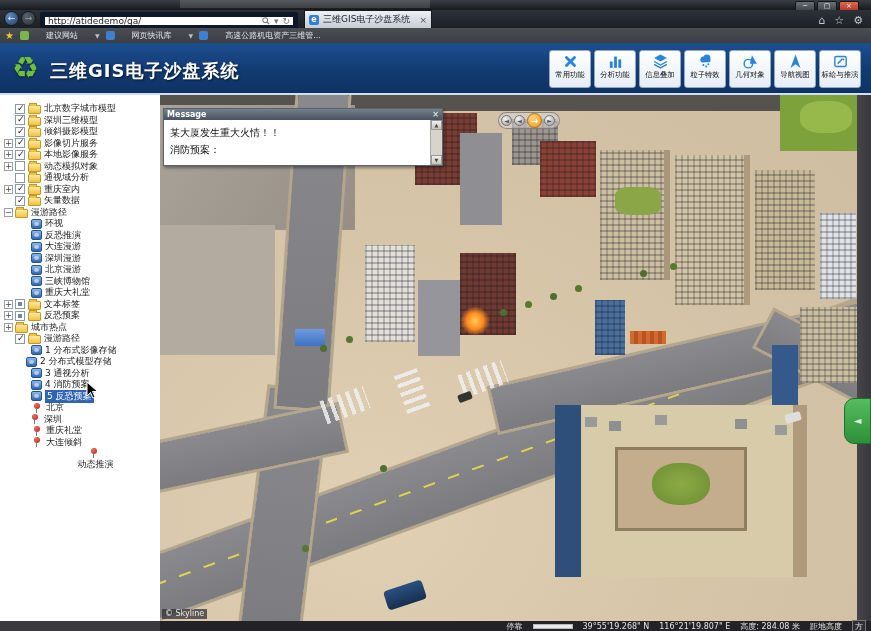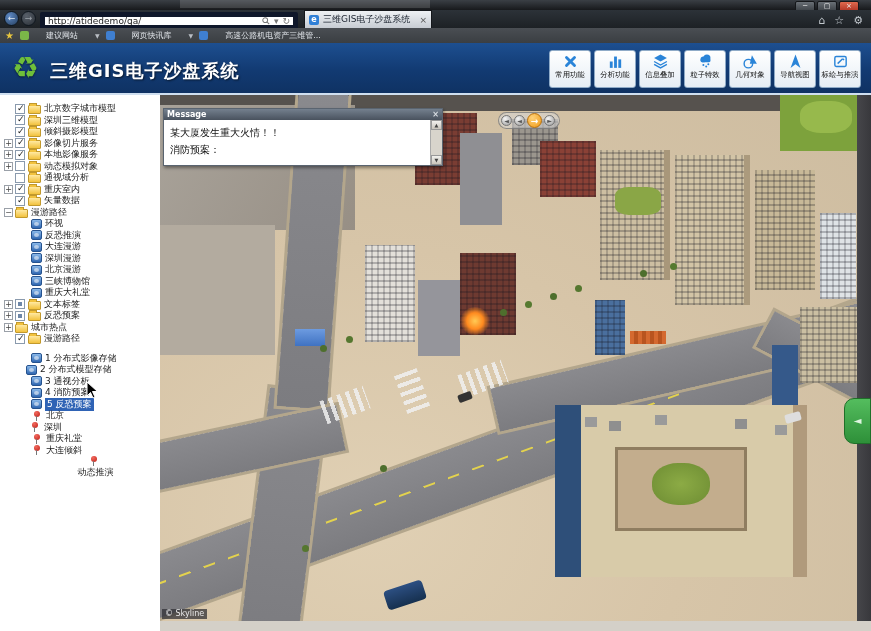--- a/index.html
+++ b/index.html
@@ -325,21 +325,21 @@
       <div class="trow" style="padding-left: 4px;">
         <span class="exp">+</span>
         <span class="i-folder"></span>
         <span class="tlabel">城市热点</span>
       </div>
       <div class="trow" style="padding-left: 15px;">
         <span class="cb checked"></span>
         <span class="i-folder"></span>
         <span class="tlabel">漫游路径</span>
       </div>
-      <div class="trow" style="padding-left: 31px; margin-top: 8px;">
+      <div class="trow" style="padding-left: 31px;">
         <span class="i-globe"></span>
         <span class="tlabel">1 分布式影像存储</span>
       </div>
       <div class="trow" style="padding-left: 26px;">
         <span class="i-globe"></span>
         <span class="tlabel">2 分布式模型存储</span>
       </div>
       <div class="trow" style="padding-left: 31px;">
         <span class="i-globe"></span>
         <span class="tlabel">3 通视分析</span>
@@ -445,17 +445,27 @@
       <span class="pcirc">◄</span>
       <span class="pcirc">◄</span>
       <span class="pcirc orange">→</span>
       <span class="pcirc">►</span>
     </div>
 
     <div class="greenhandle">◄</div>
     <div class="watermark">© Skyline</div>
   </div>
 
+  <div class="statusbar">
+    <div class="leftpad"></div>
+    <span>停靠</span>
+    <span class="scalebar"></span>
+    <span>39°55'19.268" N</span>
+    <span>116°21'19.807" E</span>
+    <span><span>高度:</span> <span>284.08 米</span></span>
+    <span>距地高度</span>
+    <span class="dirchip">方</span>
+  </div>
 
   <svg class="cursor" width="12" height="18" viewBox="0 0 12 18">
     <path d="M1 1l0 14 3.5-3.5 2.5 5.5 2-1-2.5-5.5 5 0z" fill="#000" stroke="#fff" stroke-width="1"></path>
   </svg>
 </div>
 
 </body></html>

